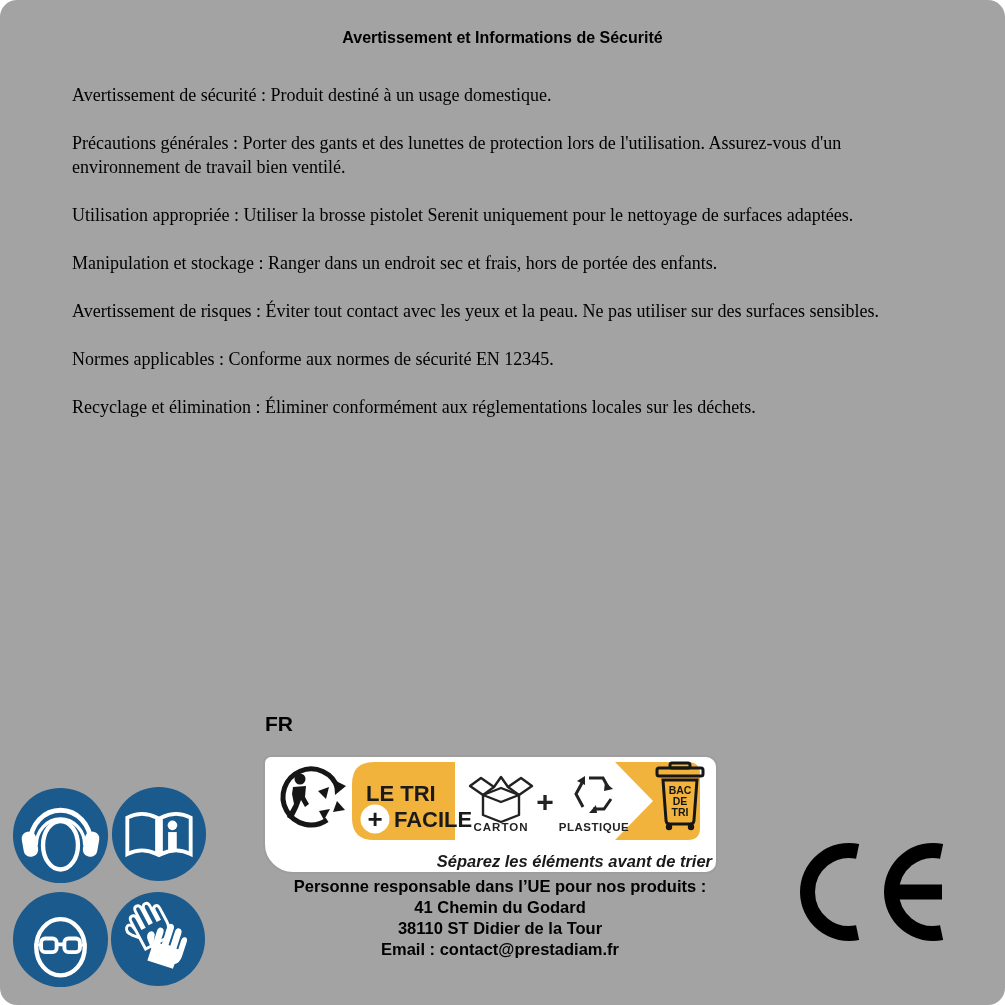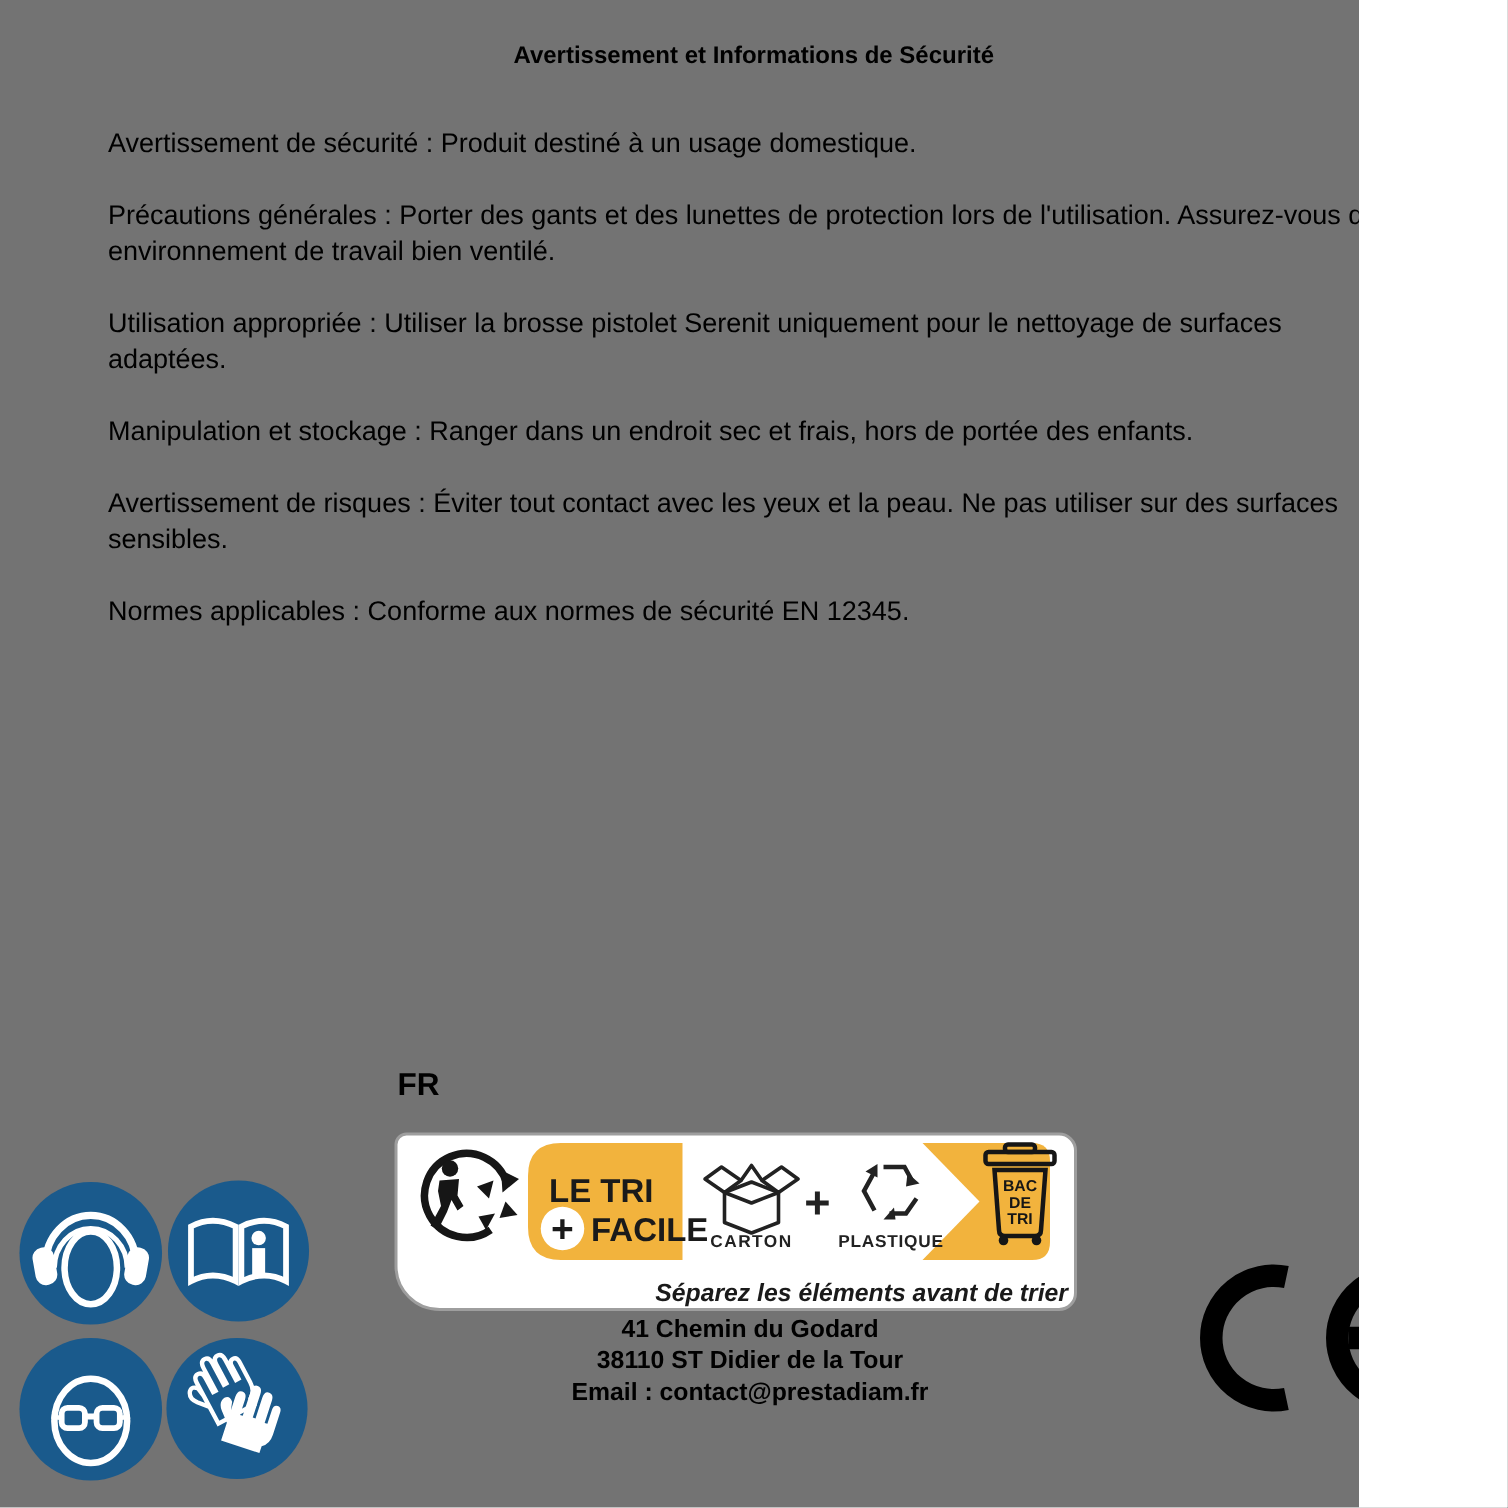--- a/index.html
+++ b/index.html
@@ -1,21 +1,21 @@
 <!DOCTYPE html>
 <html style="--mandatory-icon-blue: #1A5A8C; --tri-label-yellow: #F2B33D; --text-black: #000000; --label-border-gray: #9E9E9E; --label-ink: #1A1A1A;"><head>
 <meta charset="utf-8">
 <style>
   html,body{margin:0;padding:0;background:#fff;}
-  .page{position:relative;width:906px;height:1005px;background:#737373;overflow:hidden;
-        font-family:"Liberation Sans",sans-serif;color:var(--text-black,#000);}
+  .page{position:relative;width:1005px;height:1005px;background:#a3a3a3;overflow:hidden;
+        font-family:"Liberation Sans",sans-serif;color:var(--text-black,#000);border-radius:17px;}
   .title{position:absolute;top:29px;left:0;width:1005px;text-align:center;
          font-size:16px;font-weight:bold;}
   .body-text{position:absolute;top:83px;left:72px;width:864px;}
-  .body-text p{margin:0 0 24px 0;font-size:18px;line-height:24px;}
+  .body-text p{margin:0 0 24px 0;font-size:18px;line-height:24px;font-family:Liberation Serif, serif;}
   .icon-circle{position:absolute;}
   .fr-label{position:absolute;left:265px;top:712px;font-size:21px;font-weight:bold;}
   .tri-box{position:absolute;left:263px;top:736px;width:455px;height:119px;
            border:2px solid var(--label-border-gray,#9e9e9e);
            border-radius:8px 12px 12px 30px;box-sizing:border-box;background:#fff;margin-top:19px;}
   .tri-box svg{position:absolute;left:-2px;top:-2px;}
   .contact{position:absolute;left:150px;top:876px;width:700px;text-align:center;
            font-size:16.5px;font-weight:bold;line-height:21px;}
   .ce{position:absolute;left:799px;top:842px;}
   svg text{font-family:"Liberation Sans",sans-serif;}
@@ -27,20 +27,21 @@
 
   <div class="title">Avertissement et Informations de Sécurité</div>
 
   <div class="body-text">
     <p>Avertissement de sécurité : Produit destiné à un usage domestique.</p>
     <p>Précautions générales : Porter des gants et des lunettes de protection lors de l'utilisation. Assurez-vous d'un environnement de travail bien ventilé.</p>
     <p>Utilisation appropriée : Utiliser la brosse pistolet Serenit uniquement pour le nettoyage de surfaces adaptées.</p>
     <p>Manipulation et stockage : Ranger dans un endroit sec et frais, hors de portée des enfants.</p>
     <p>Avertissement de risques : Éviter tout contact avec les yeux et la peau. Ne pas utiliser sur des surfaces sensibles.</p>
     <p>Normes applicables : Conforme aux normes de sécurité EN 12345.</p>
+    <p>Recyclage et élimination : Éliminer conformément aux réglementations locales sur les déchets.</p>
   </div>
 
   <svg class="icon-circle" style="left:12px;top:787px" width="97" height="97" viewBox="0 0 100 100">
     <circle cx="50" cy="50" r="49" fill="var(--mandatory-icon-blue)"></circle>
     <path d="M19,57 A31,33 0 0 1 81,57" fill="none" stroke="#fff" stroke-width="5"></path>
     <path d="M25,60 A25,27 0 0 1 75,60" fill="none" stroke="#fff" stroke-width="3.5"></path>
     <ellipse cx="50" cy="60" rx="18" ry="25" fill="none" stroke="#fff" stroke-width="4.5"></ellipse>
     <rect x="11" y="46" width="15" height="26" rx="7" fill="#fff" transform="rotate(-10 18 59)"></rect>
     <rect x="74" y="46" width="15" height="26" rx="7" fill="#fff" transform="rotate(10 82 59)"></rect>
   </svg>
@@ -130,20 +131,21 @@
       </g>
       <text x="417" y="39" text-anchor="middle" font-size="10.5" font-weight="bold" fill="#161616">BAC</text>
       <text x="417" y="50" text-anchor="middle" font-size="10.5" font-weight="bold" fill="#161616">DE</text>
       <text x="417" y="61" text-anchor="middle" font-size="10.5" font-weight="bold" fill="#161616">TRI</text>
 
       <text x="449" y="112" text-anchor="end" font-size="16.5" font-weight="bold" font-style="italic" fill="#1A1A1A">Séparez les éléments avant de trier</text>
     </svg>
   </div>
 
   <div class="contact">
+    <div>Personne responsable dans l’UE pour nos produits :</div>
     <div>41 Chemin du Godard</div>
     <div>38110 ST Didier de la Tour</div>
     <div>Email : contact@prestadiam.fr</div>
   </div>
 
   <svg class="ce" width="150" height="100" viewBox="0 0 150 100">
     <path d="M58.6,9.4 A41.5,41.5 0 1 0 58.6,90.6" fill="none" stroke="#000" stroke-width="15"></path>
     <path d="M142.6,9.4 A41.5,41.5 0 1 0 142.6,90.6" fill="none" stroke="#000" stroke-width="15"></path>
     <path d="M100,50 L143,50" stroke="#000" stroke-width="15"></path>
   </svg>

